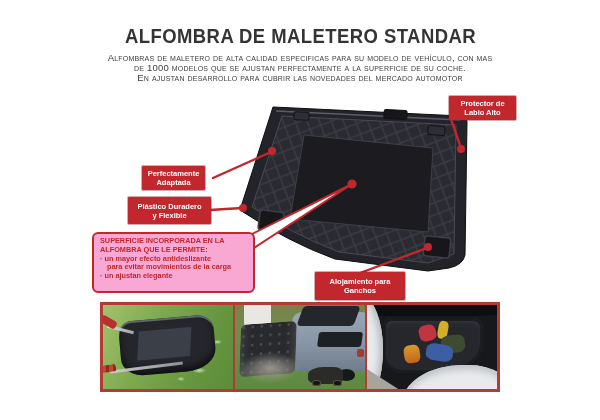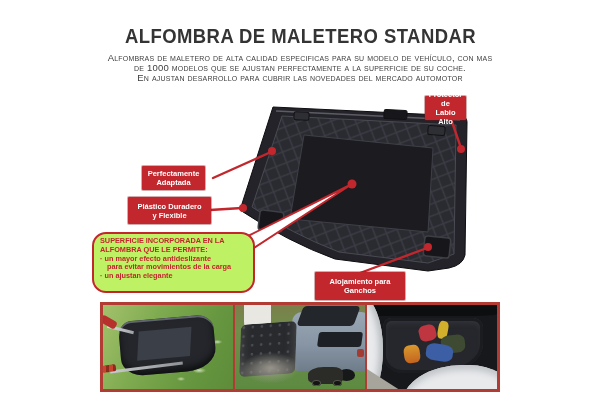--- a/index.html
+++ b/index.html
@@ -31,28 +31,28 @@
 
   
   .callout{
     position:absolute;z-index:4;background:#c1272d;color:#ffffff;
     font-size:7.5px;font-weight:bold;line-height:9px;text-align:center;
     white-space:pre-line;box-sizing:border-box;
     display:flex;align-items:center;justify-content:center;
     border-radius:1px;padding:2px 3px;
     box-shadow:0 0 0 1px rgba(130,20,24,.35);
   }
-  .co-protector   {left:425px;top:96px;width:41px;height:24px;}
+  .co-protector   {left:449px;top:96px;width:67px;height:24px;}
   .co-perfecta    {left:142px;top:166px;width:63px;height:24px;}
   .co-plastico    {left:128px;top:197px;width:83px;height:27px;}
   .co-alojamiento {left:283px;top:272px;width:90px;height:28px;margin-left:32px;}
 
   .co-superficie{
     position:absolute;z-index:4;left:92px;top:232px;width:163px;height:61px;
-    background:#bef264;border:2px solid #c1272d;border-radius:14px;
+    background:#f9a8d4;border:2px solid #c1272d;border-radius:6px;
     box-sizing:border-box;padding:3px 5px 2px 6px;
     color:#c1272d;font-size:7.3px;font-weight:bold;line-height:8.8px;
   }
   .co-superficie .head{white-space:pre-line;}
   .co-superficie .bullet{white-space:pre-line;padding-left:7px;text-indent:-7px;}
 
   
   .photos{
     position:absolute;left:100px;top:302px;width:400px;height:90px;z-index:3;
     box-sizing:border-box;border:3px solid #b23b34;background:#b23b34;

